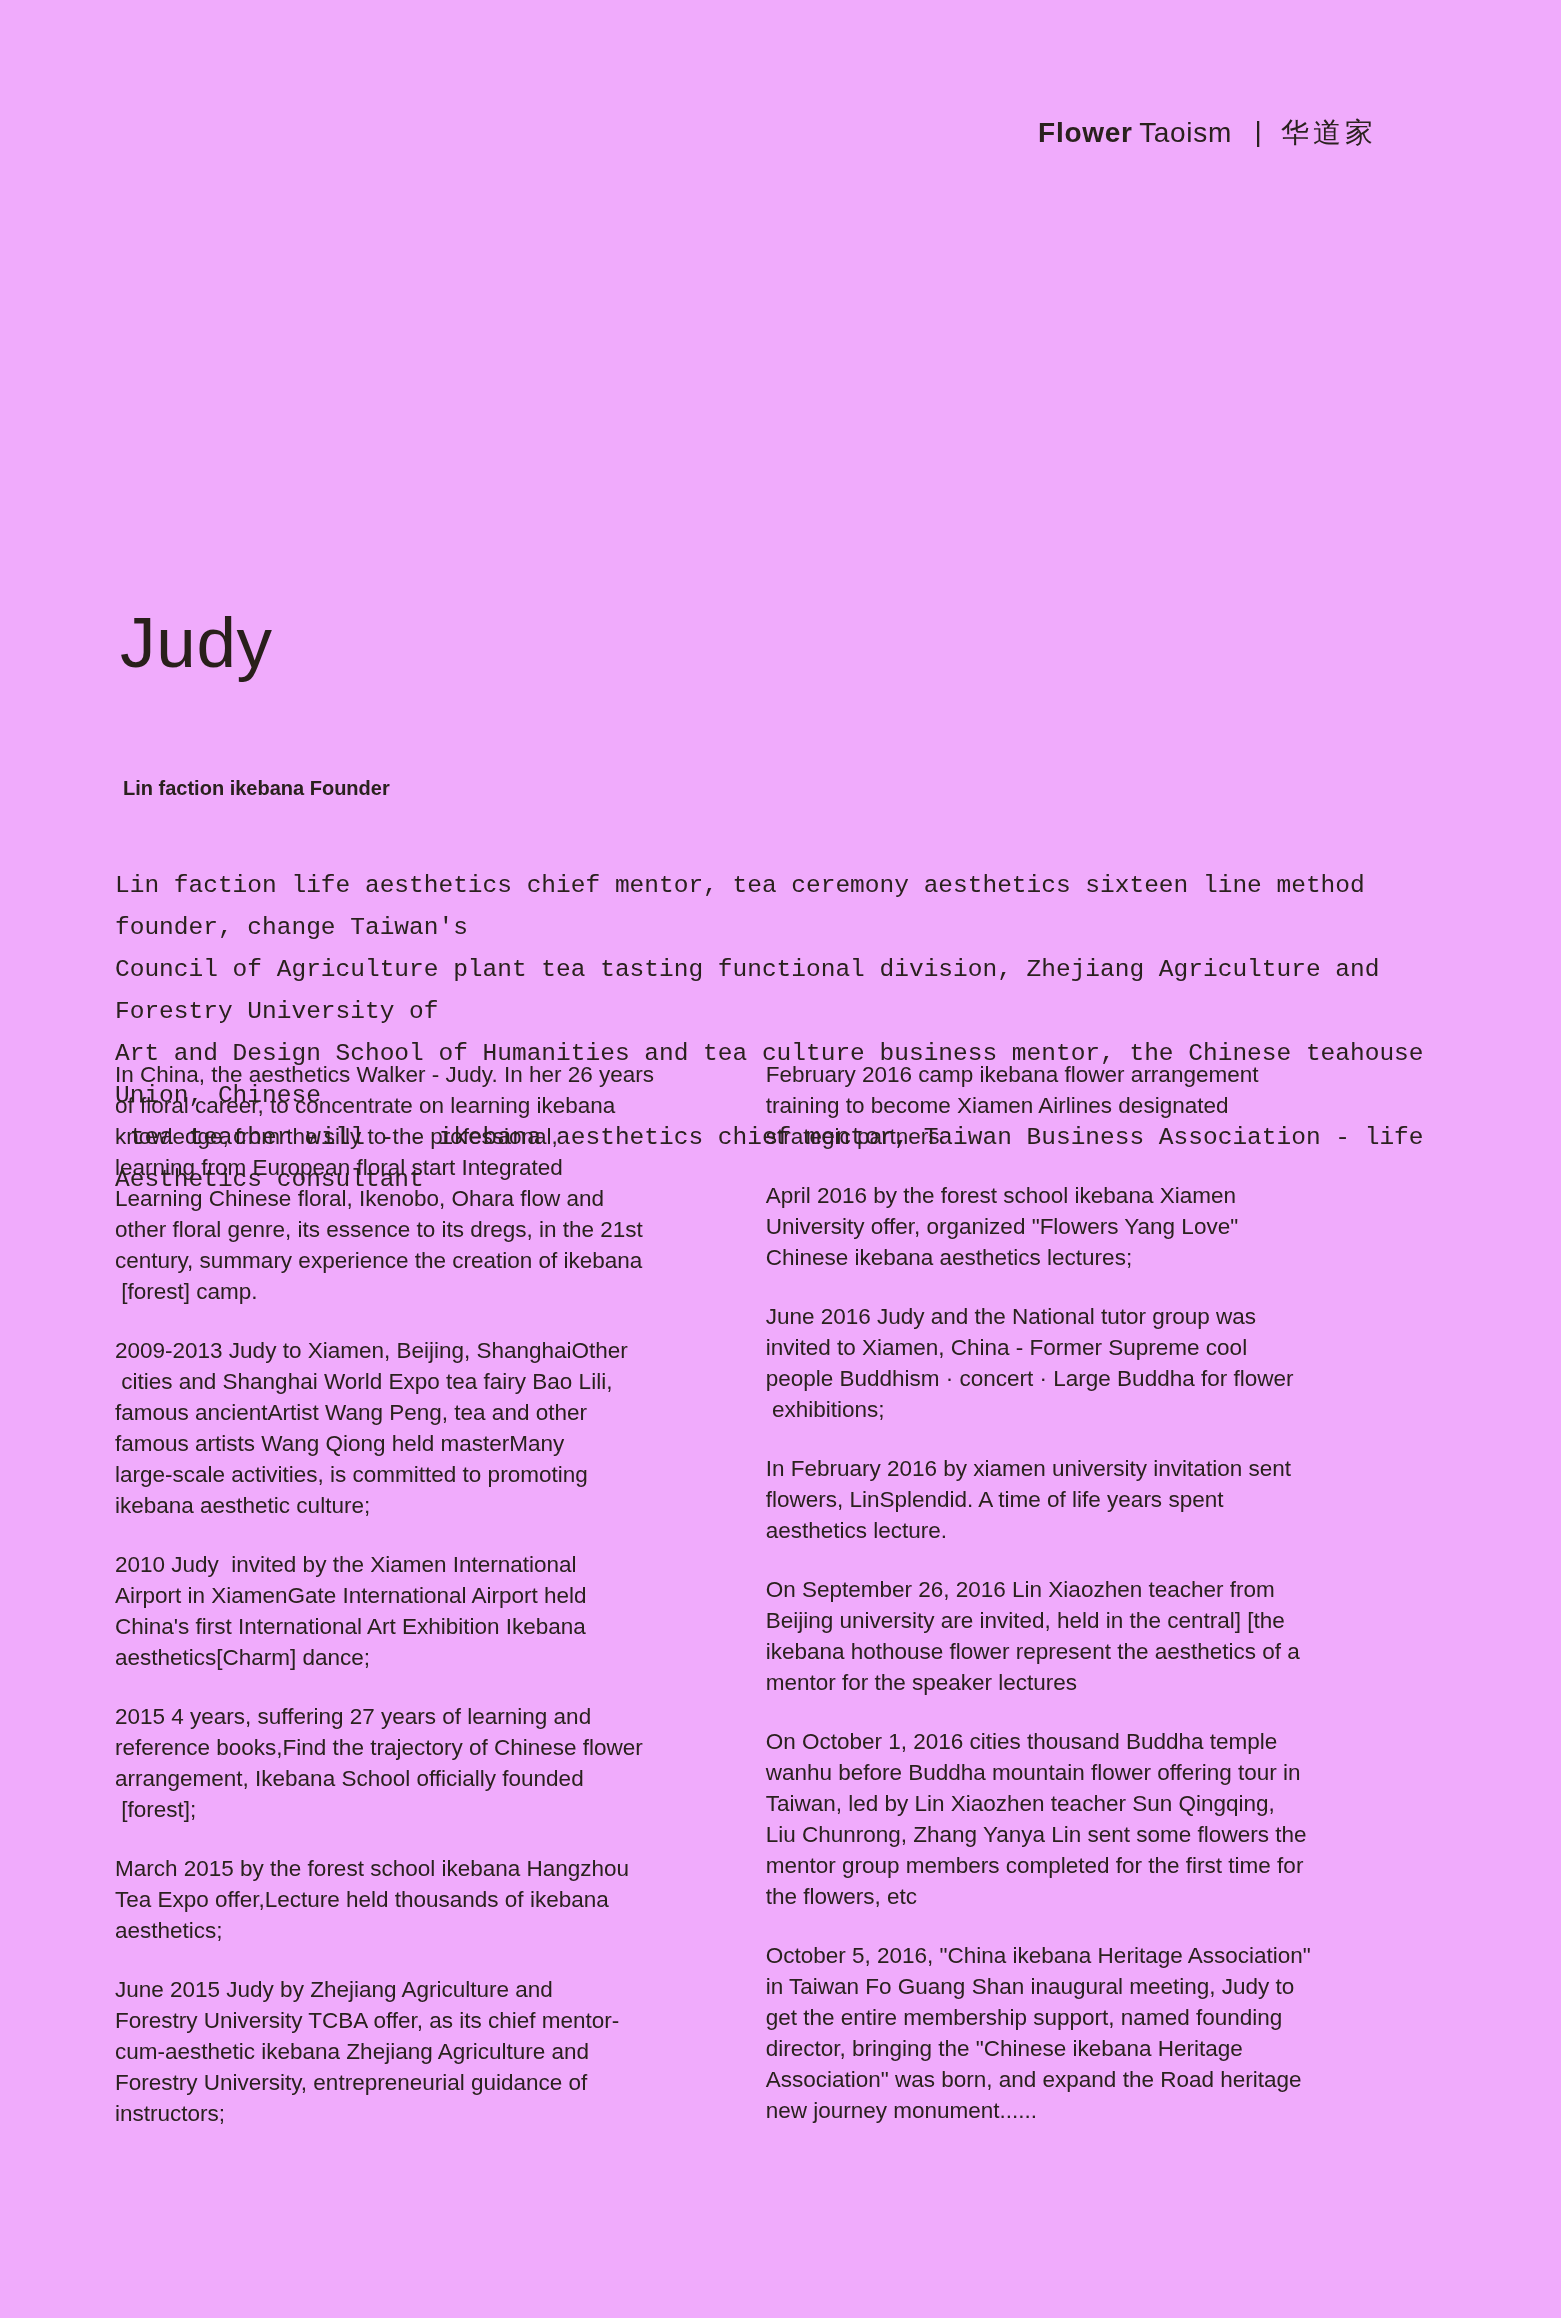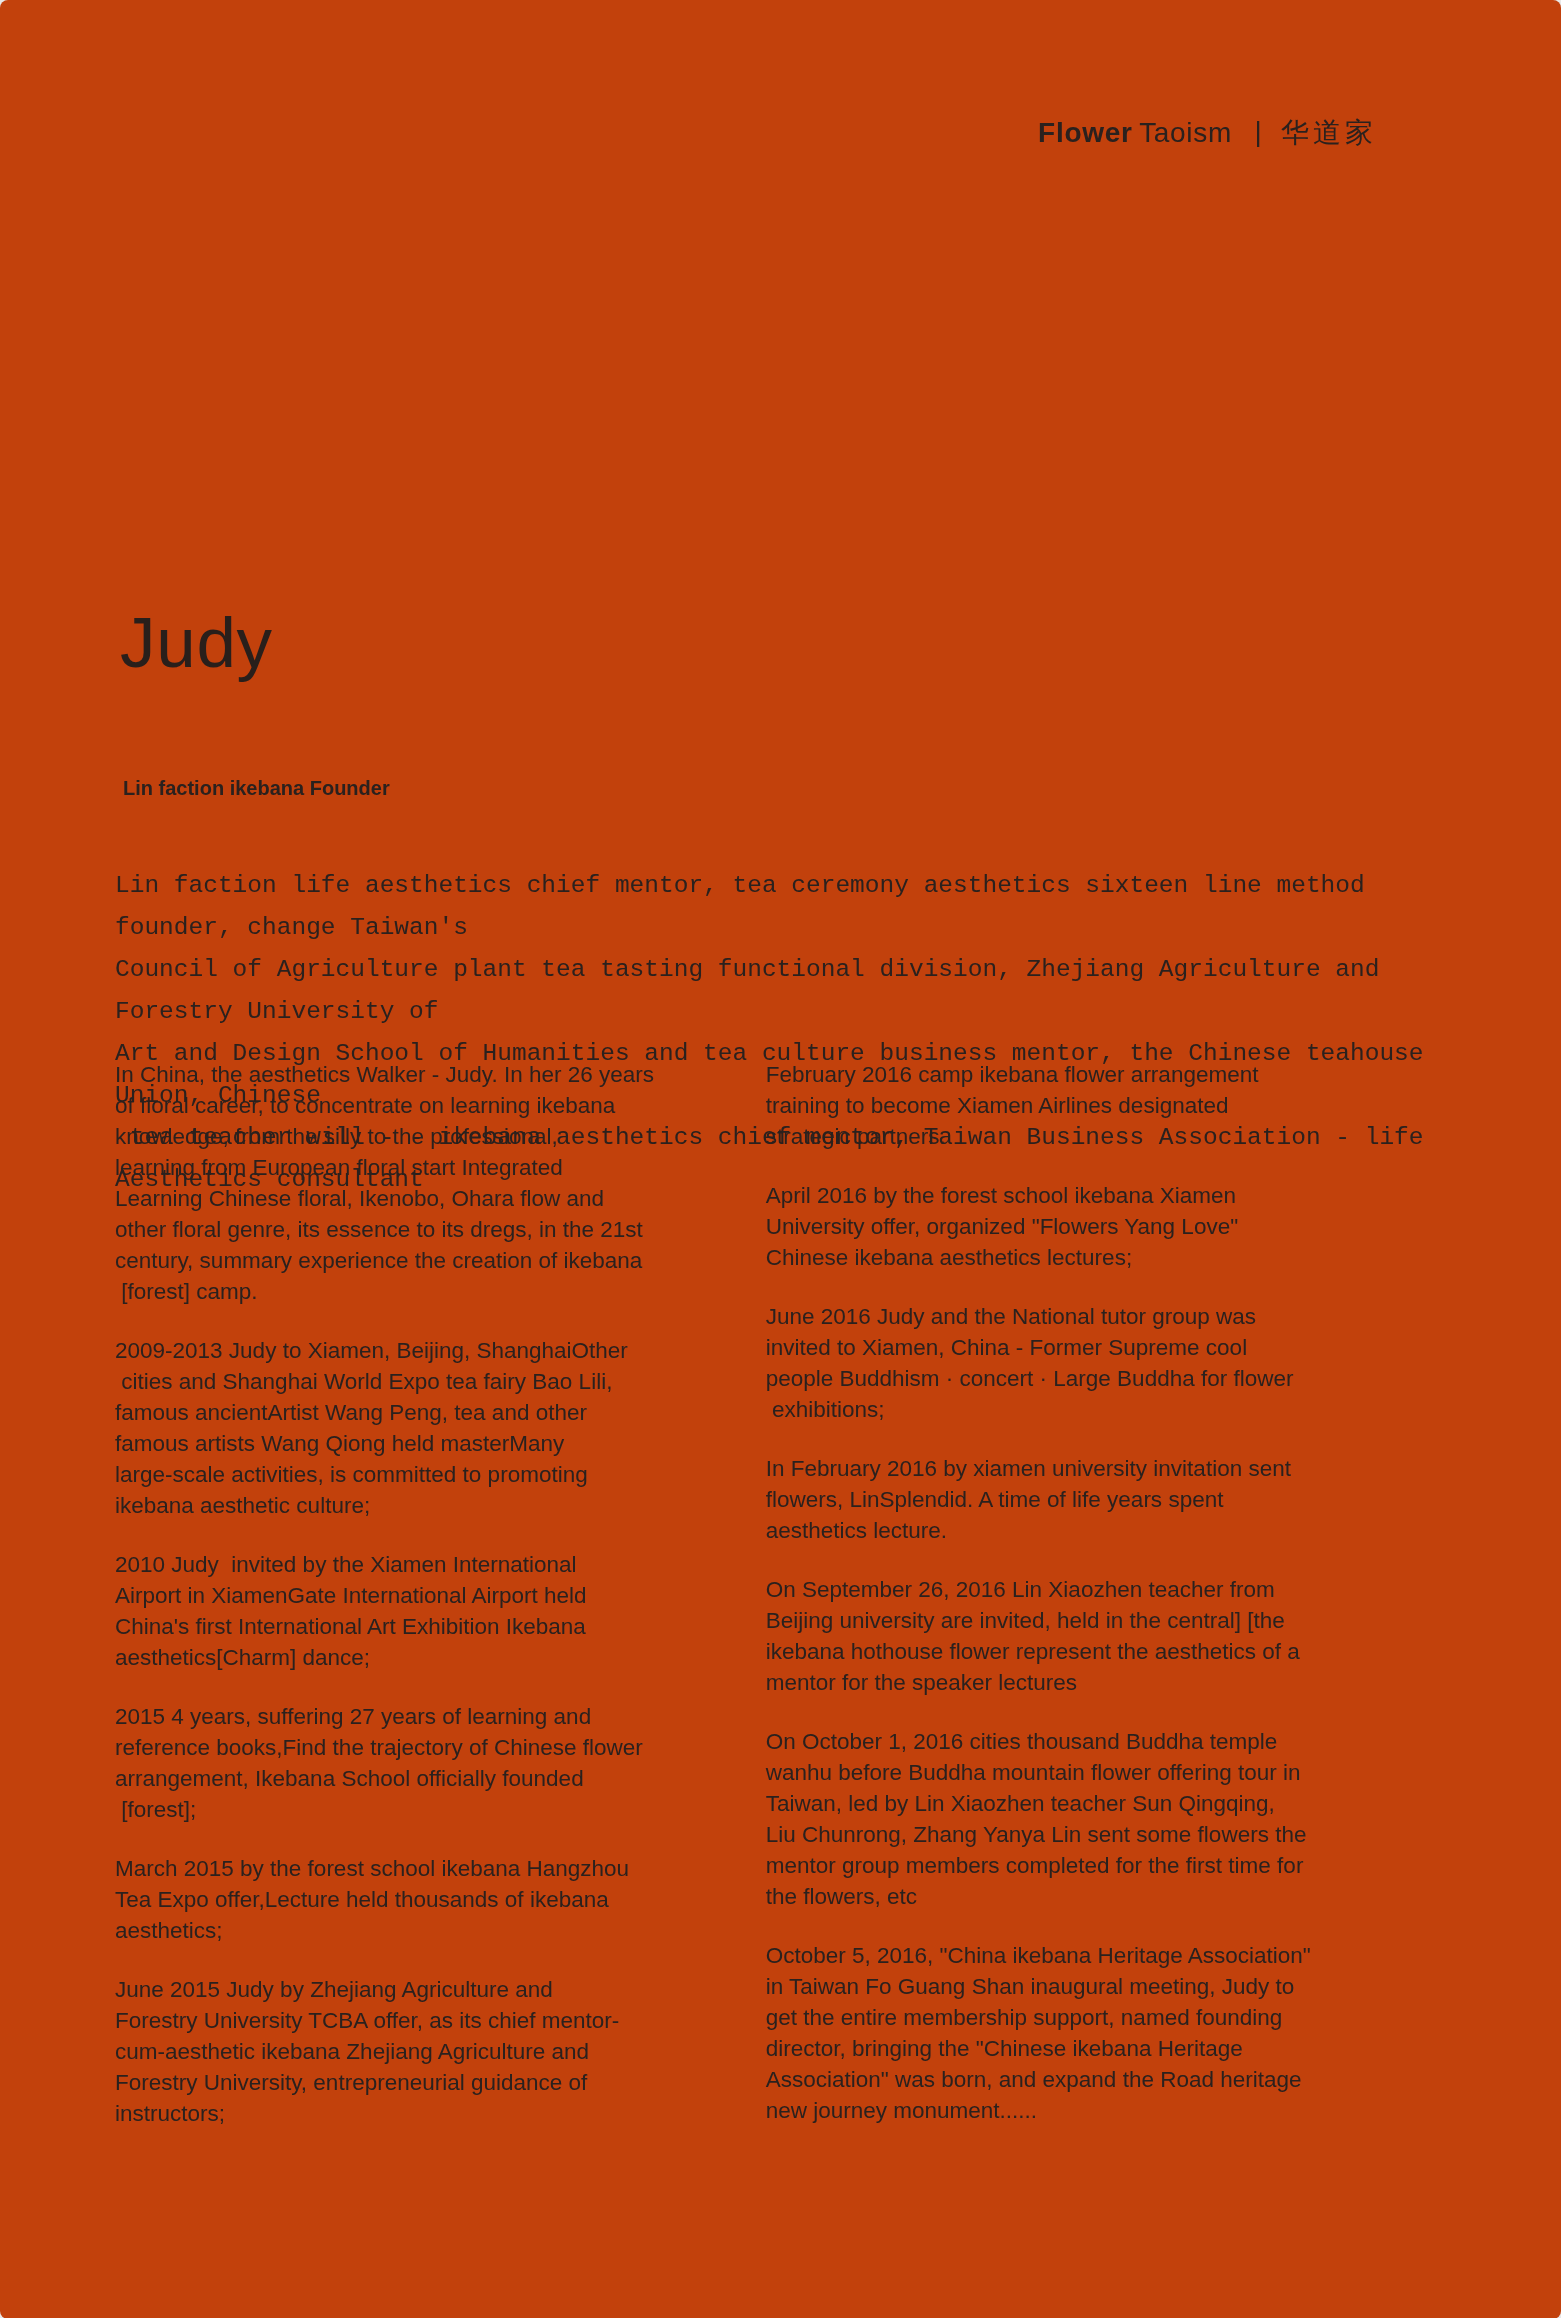--- a/index.html
+++ b/index.html
@@ -4,25 +4,24 @@
 <style>
   html, body {
     margin: 0;
     padding: 0;
     background: #e8e8e8;
   }
   .page {
     position: relative;
     width: 1561px;
     height: 2319px;
-    background: #c2410c;
+    background: #f0abfc;
     overflow: hidden;
     font-family: "Liberation Sans", sans-serif;
     color: #2a211e;
-    border-radius: 8px;
   }
   .header {
     position: absolute;
     top: 118px;
     right: 184px;
     font-size: 28px;
     line-height: 1.1;
     letter-spacing: 0.7px;
     white-space: nowrap;
     color: #2a211e;

